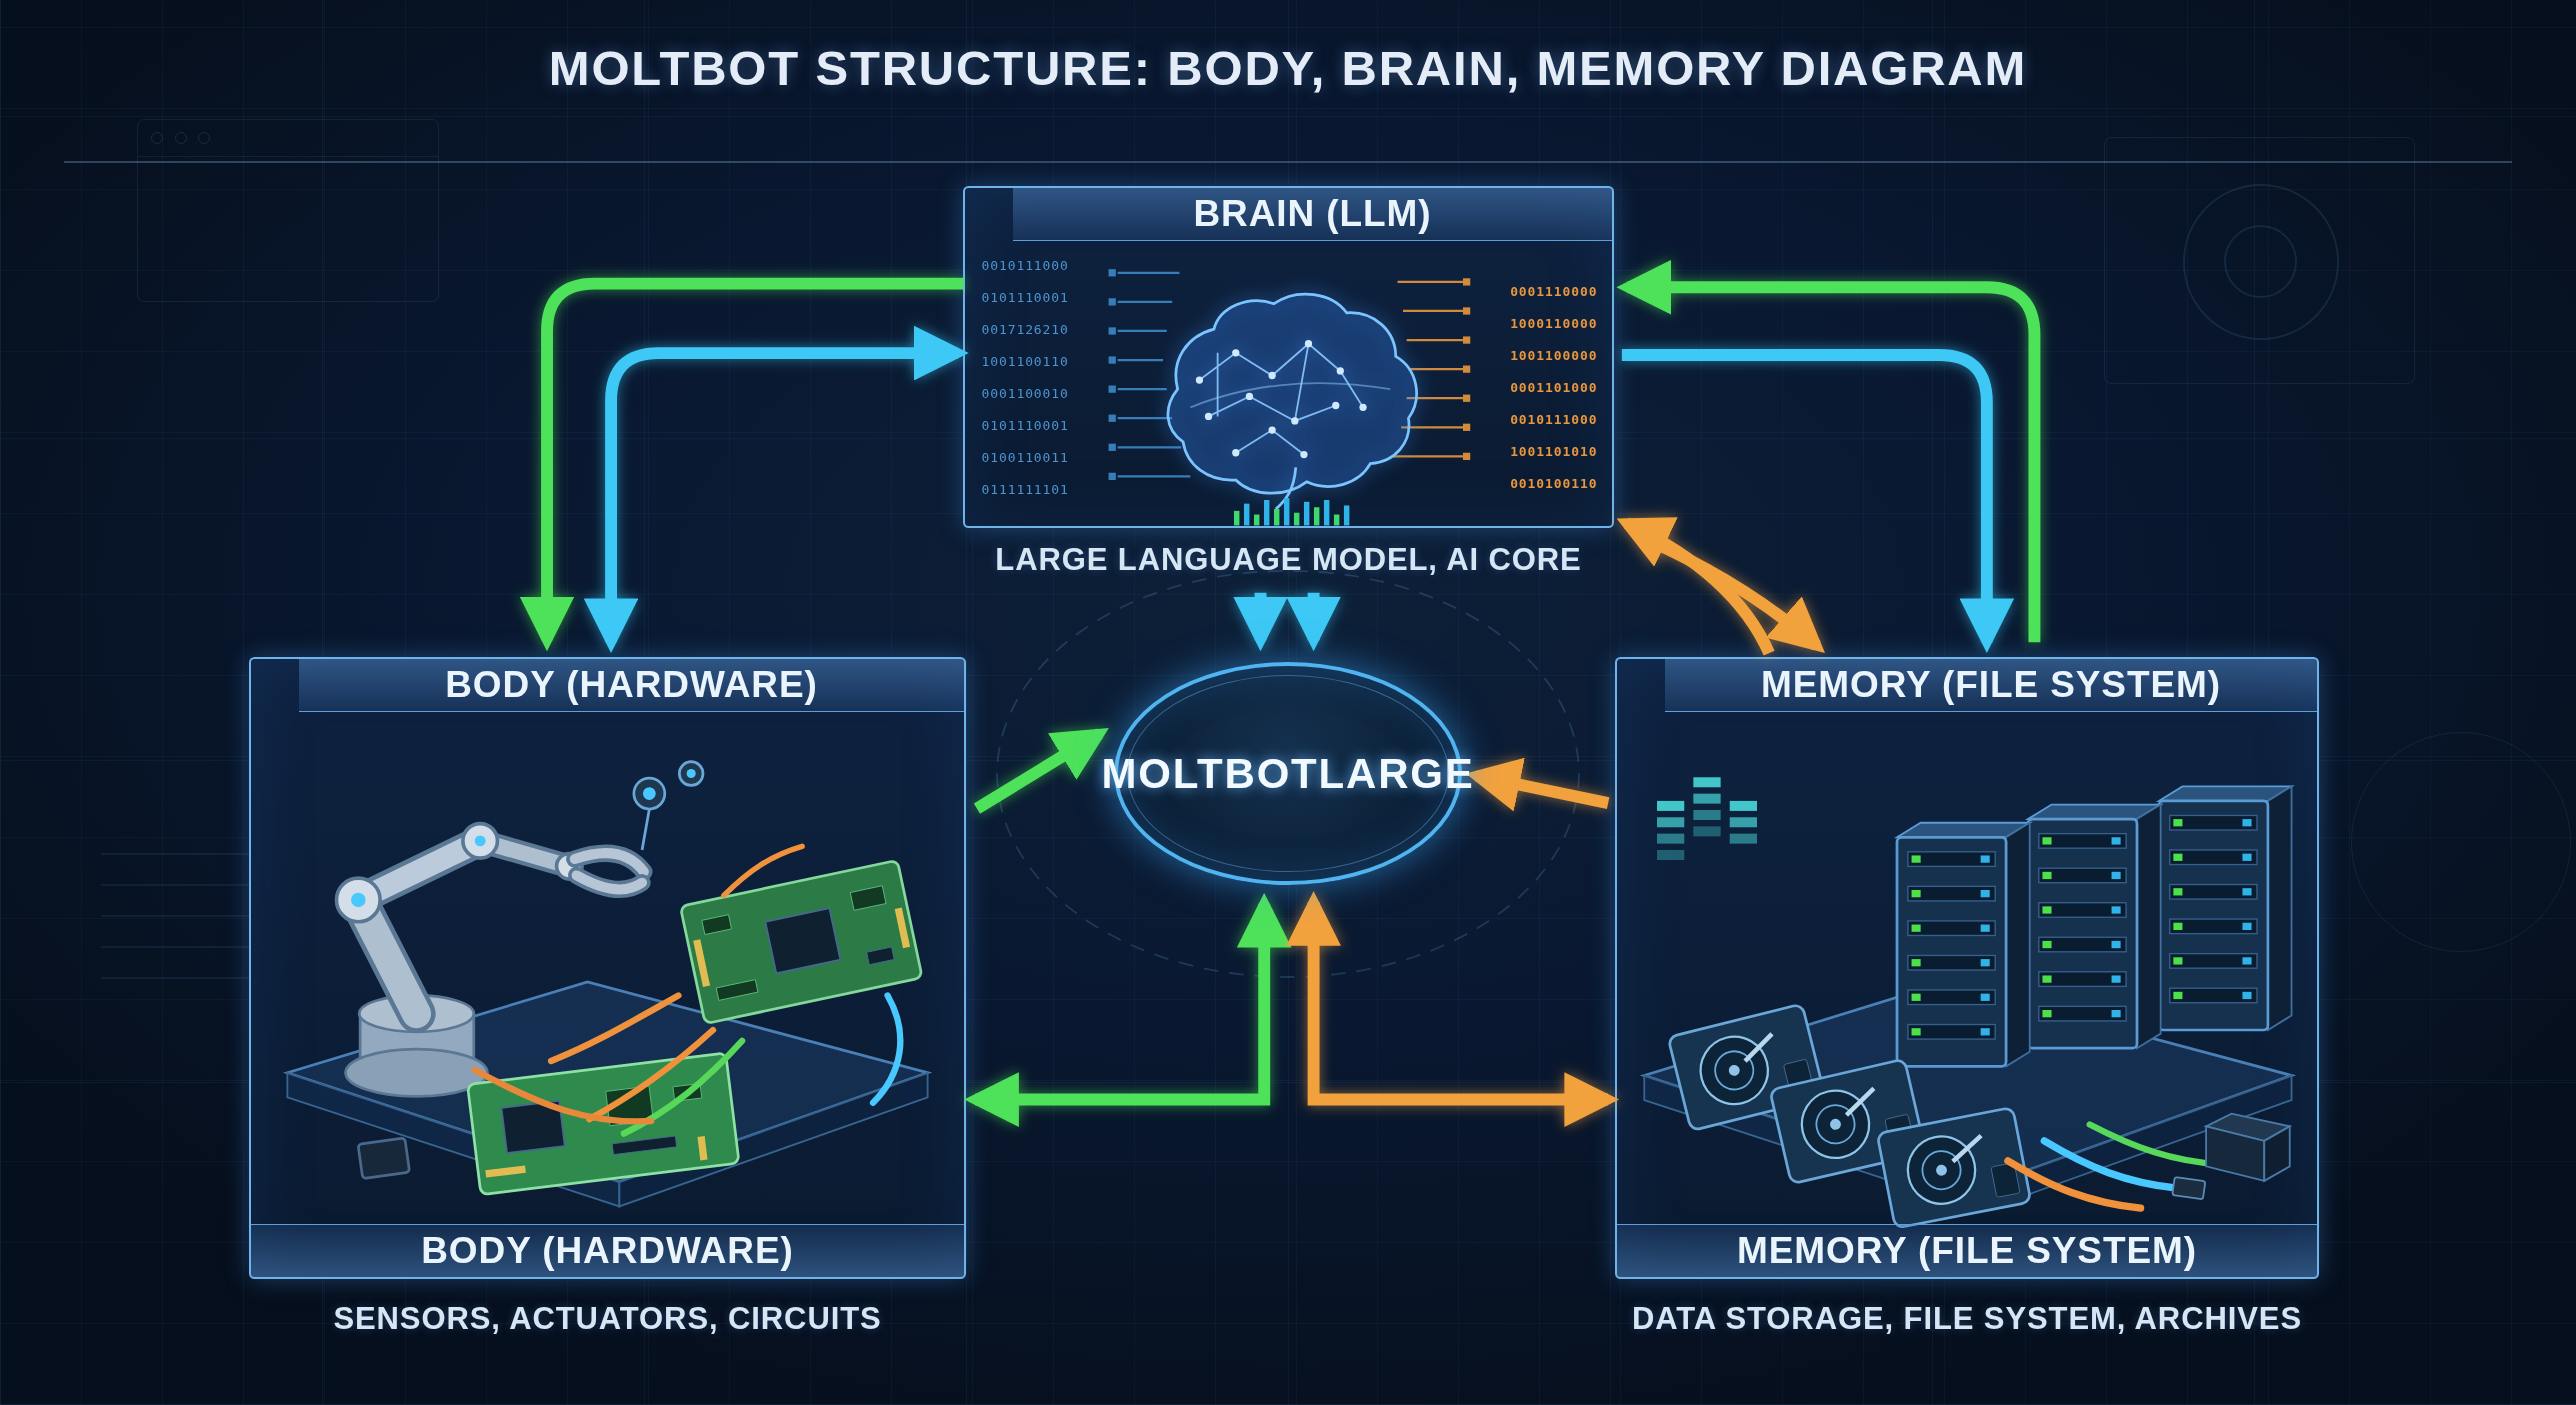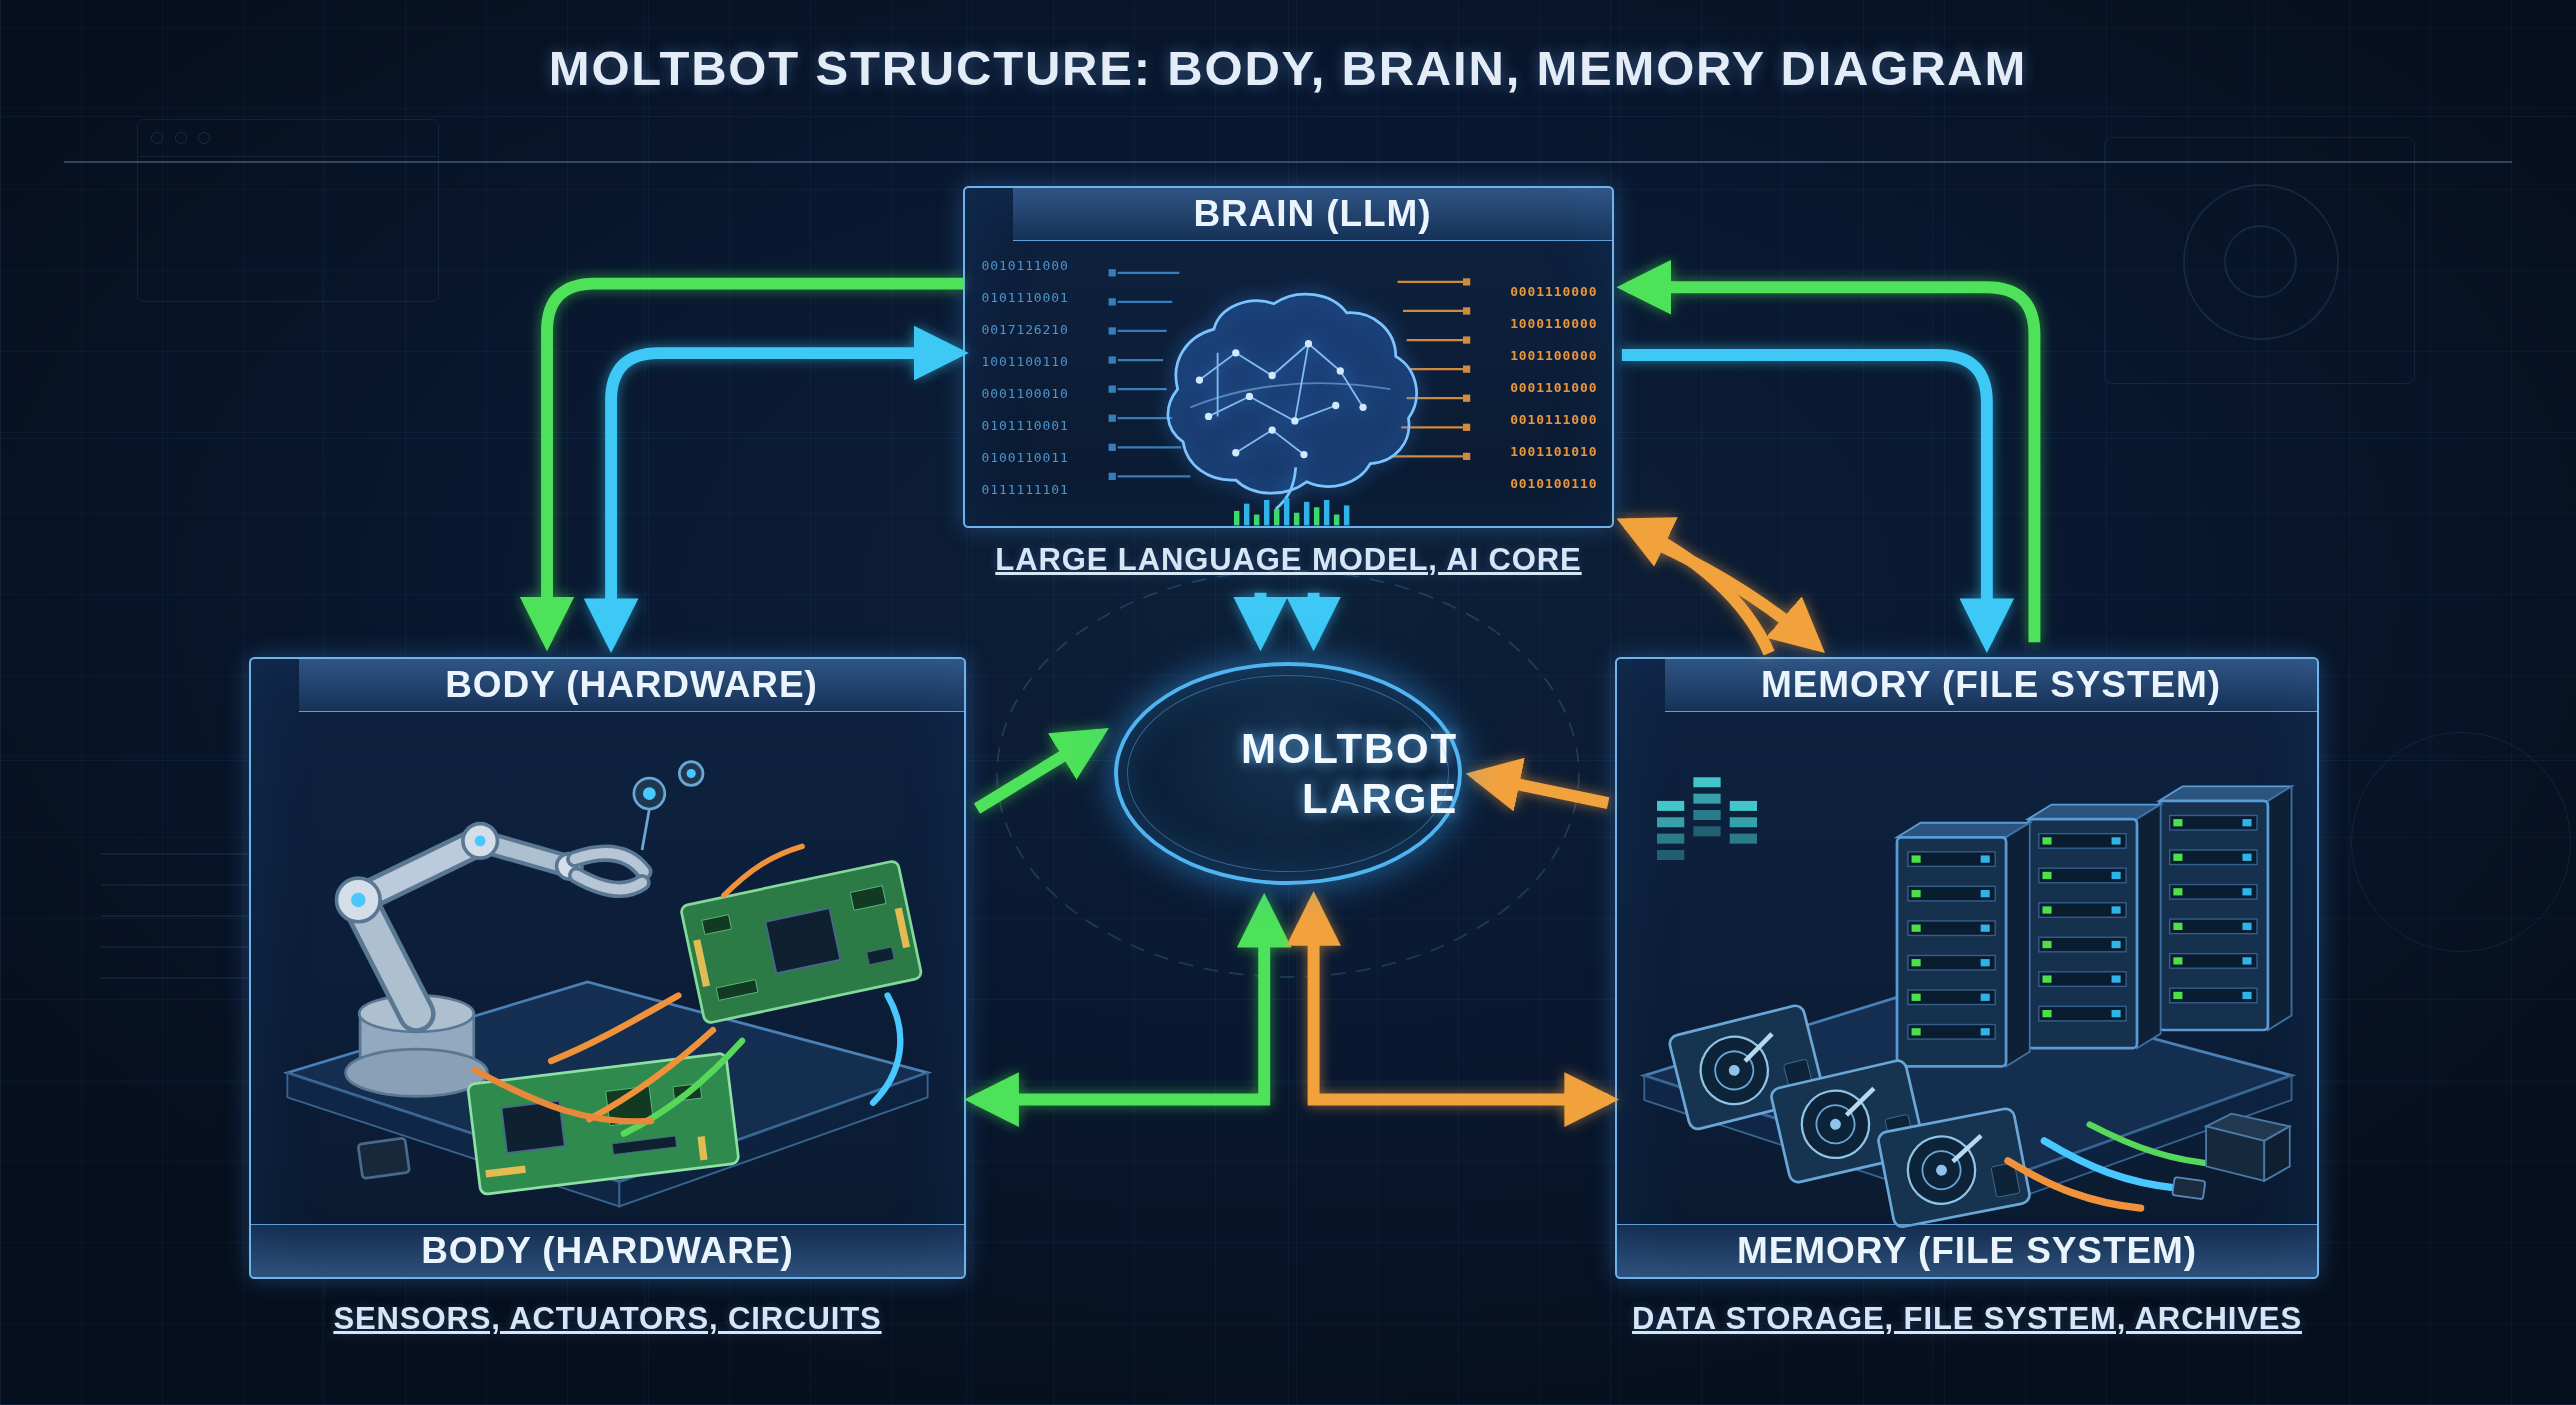--- a/index.html
+++ b/index.html
@@ -52,32 +52,32 @@
   .illu { position:absolute; left:0; top:53px; width:100%; pointer-events:none; }
   #body-panel .illu, #memory-panel .illu { height:516px; }
   #brain-panel .illu { height:289px; }
 
   .binary-col { position:absolute; font-family:"DejaVu Sans Mono",monospace;
     font-size:13px; line-height:32px; letter-spacing:0.9px; pointer-events:none; }
   .binary-left  { left:16.5px;  top:62px; color:#4d94cf; }
   .binary-right { right:14.6px; top:88px; color:#e8963c;font-weight:bold; }
 
   .caption { position:absolute; font-size:31px; font-weight:bold; color:#d6e6f4;
-    letter-spacing:0.9px; text-align:center; text-shadow:0 0 9.1px rgba(90,150,230,0.30);text-decoration:underline; }
+    letter-spacing:0.9px; text-align:center; text-shadow:0 0 9.1px rgba(90,150,230,0.30); }
   #brain-caption  { left:918px; top:542px;  width:741px; }
   #body-caption   { left:249px;  top:1301px; width:717px; }
   #memory-caption { left:1615px; top:1301px; width:704px; }
 
   #arrows { position:absolute; inset:0; pointer-events:none; z-index:5; }
 
   #core { position:absolute; left:1114px; top:662px; width:348px; height:223px;
     border-radius:50%; border:4.6px solid #4fb4f0; z-index:6;
     background:radial-gradient(circle at 50% 38%, #14304e 0%, #0a1d33 78%);
     box-shadow:0 0 37px rgba(60,170,255,0.55), inset 0 0 40px rgba(50,140,230,0.30);
-    display:flex; flex-direction:column; align-items:flex-end; justify-content:center; }
+    display:flex; align-items:center; justify-content:center; }
   .core-ring { position:absolute; inset:9.1px; border-radius:50%;
     border:1.8px solid rgba(140,200,255,0.35); }
   .core-line { font-size:42px; font-weight:bold; color:#f2f9ff; letter-spacing:1.8px;
     line-height:1.18; text-shadow:0 0 12.8px rgba(110,190,255,0.8); }
 </style>
 </head>
 <body>
 
 <div id="canvas">
 

